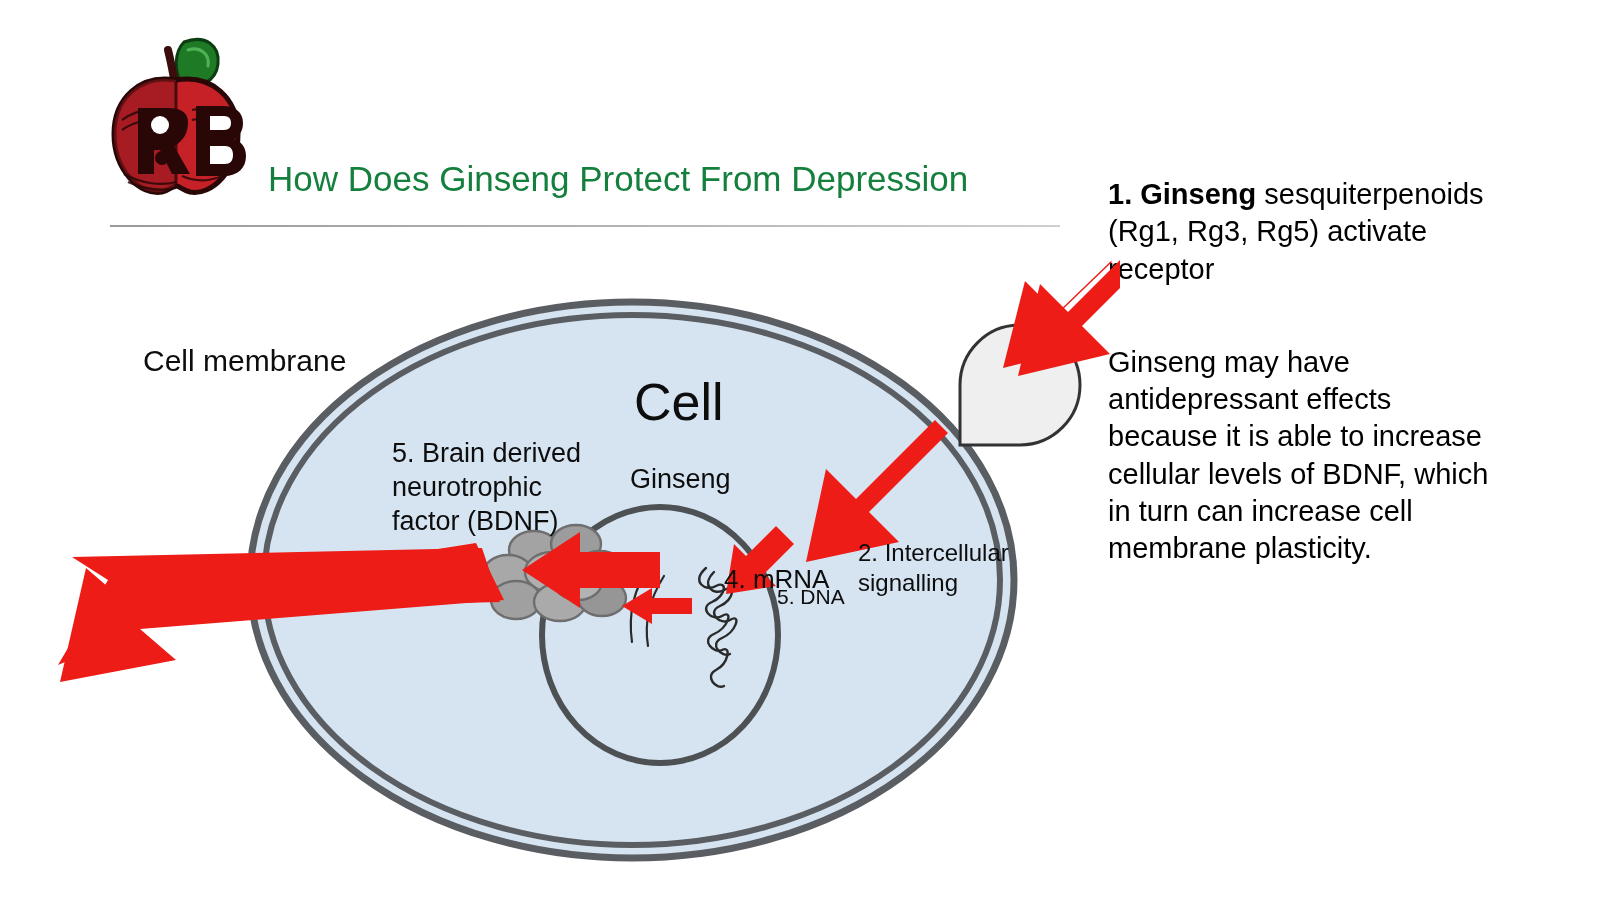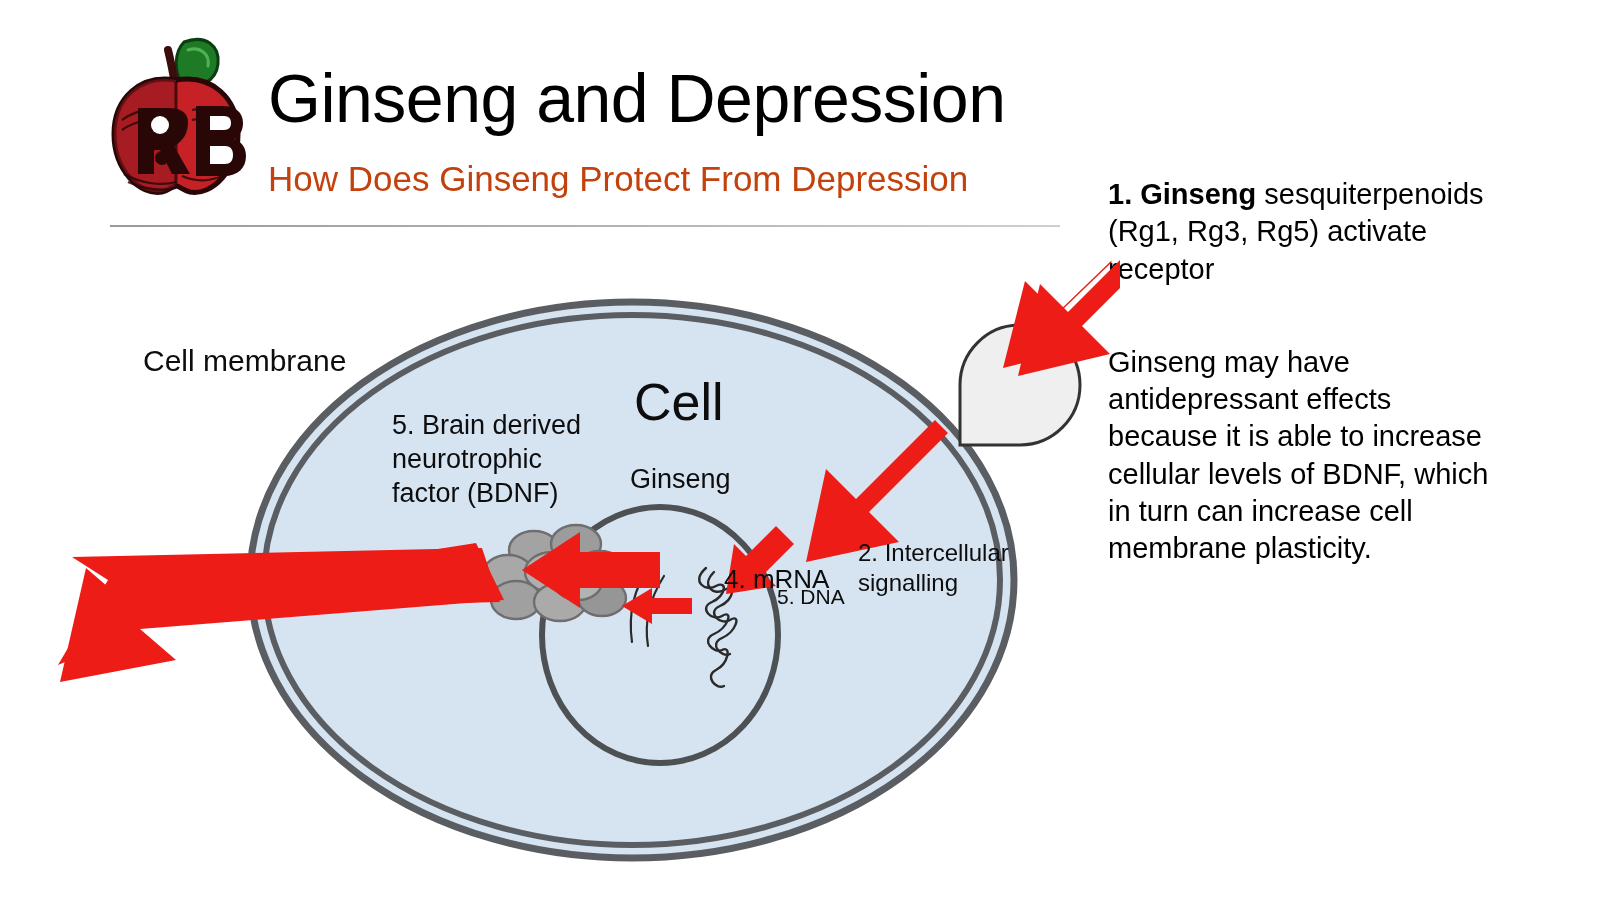--- a/index.html
+++ b/index.html
@@ -14,21 +14,21 @@
 
   
   #header-logo { position: absolute; left: 96px; top: 24px; width: 160px; height: 178px; }
   #page-title {
     position: absolute; left: 268px; top: 64px;
     font-size: 68px; font-weight: 400; letter-spacing: -0.5px;
     color: #000; white-space: nowrap; line-height: 1;
   }
   #page-subtitle {
     position: absolute; left: 268px; top: 161px;
-    font-size: 35px; font-weight: 400; color: #c2410c;
+    font-size: 35px; font-weight: 400; color: #15803d;
     white-space: nowrap; line-height: 1;
   }
   #header-rule {
     position: absolute; left: 110px; top: 225px;
     width: 950px; height: 2px;
     background: linear-gradient(90deg,#9a9a9a 0%, #b4b4b4 55%, #cfcfcf 100%);
   }
 
   
   #side-panel { position: absolute; left: 1108px; top: 176px; width: 394px; }
@@ -40,21 +40,21 @@
 
   
   #diagram { position: absolute; left: 0; top: 250px; width: 1120px; height: 640px; }
   #diagram svg { display: block; }
 
   
   .dlabel { position: absolute; color: #0d0d0d; line-height: 1.26; }
 
   #label-cell-membrane { left: 143px; top: 342px; font-size: 30px; white-space: nowrap; text-align: center; }
   #label-cell          { left: 634px; top: 370px; font-size: 52px; }
-  #label-bdnf          { left: 392px; top: 408px; font-size: 27px; width: 215px; }
+  #label-bdnf          { left: 392px; top: 436px; font-size: 27px; width: 215px; }
   #label-nucleus       { left: 630px; top: 462px; font-size: 27px; white-space: nowrap; }
   #label-mrna          { left: 680px; top: 563px; font-size: 26px; white-space: nowrap; margin-left: 44px; }
   #label-dna           { left: 777px; top: 584px; font-size: 21px; white-space: nowrap; }
   #label-signalling    { left: 858px; top: 538px; font-size: 24px; width: 175px; }
   #label-plasticity    { left: 68px;  top: 578px; font-size: 30px; width: 270px; }
 </style>
 </head>
 <body>
 
 <div id="stage">
@@ -93,21 +93,20 @@
         <path d="M100 82 L100 152 L128 152 C142 152 150 144 150 132 C150 123 145 117 138 115
                  C144 112 147 106 147 99 C147 88 139 82 127 82 Z"></path>
       </g>
       <path d="M114 92 L128 92 C133 92 135 95 135 99 C135 103 133 106 128 106 L114 106 Z" fill="#FFFFFF"></path>
       <path d="M114 122 L129 122 C135 122 137 126 137 131 C137 137 134 140 129 140 L114 140 Z" fill="#FFFFFF"></path>
 
       <path d="M80 58 L80 164" stroke="#2A0707" stroke-width="3" fill="none" opacity="0.8"></path>
     </svg>
   </div>
 
-  <div id="page-title">Ginseng and Depression</div>
   <div id="page-subtitle">How Does Ginseng Protect From Depression</div>
   <div id="header-rule"></div>
 
   <div id="side-panel">
     <p class="side-para"><b>1. Ginseng</b><span> sesquiterpenoids (Rg1, Rg3, Rg5) activate receptor</span></p>
     <p class="side-para" id="side-para-2">Ginseng may have antidepressant effects because it is able to increase cellular levels of BDNF, which in turn can increase cell membrane plasticity.</p>
   </div>
 
   <div id="diagram">
     <svg viewBox="0 0 1120 640" width="1120" height="640">

